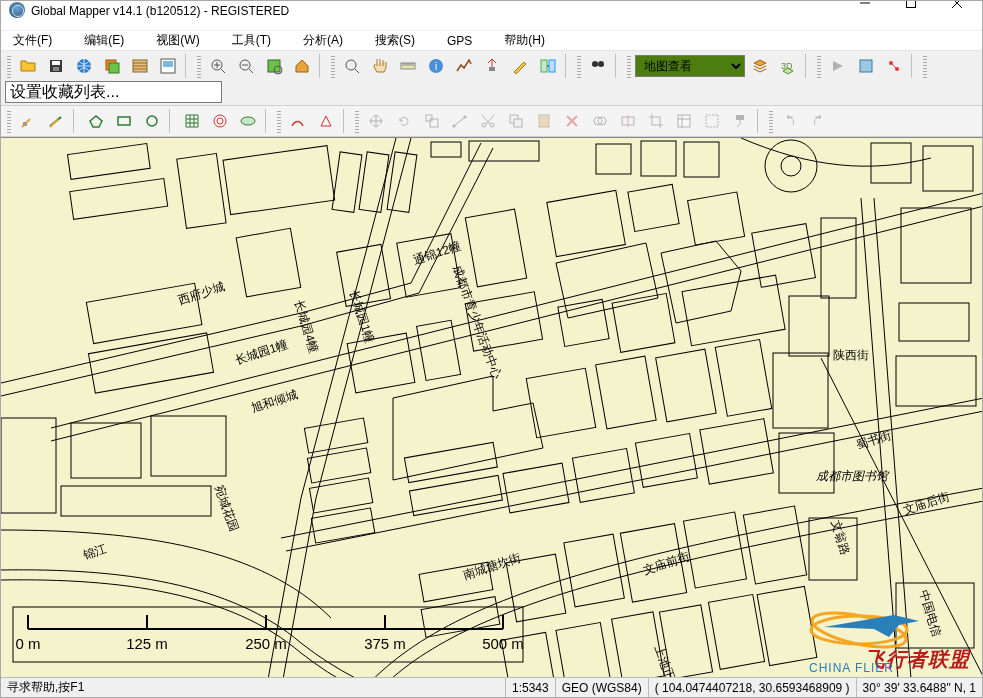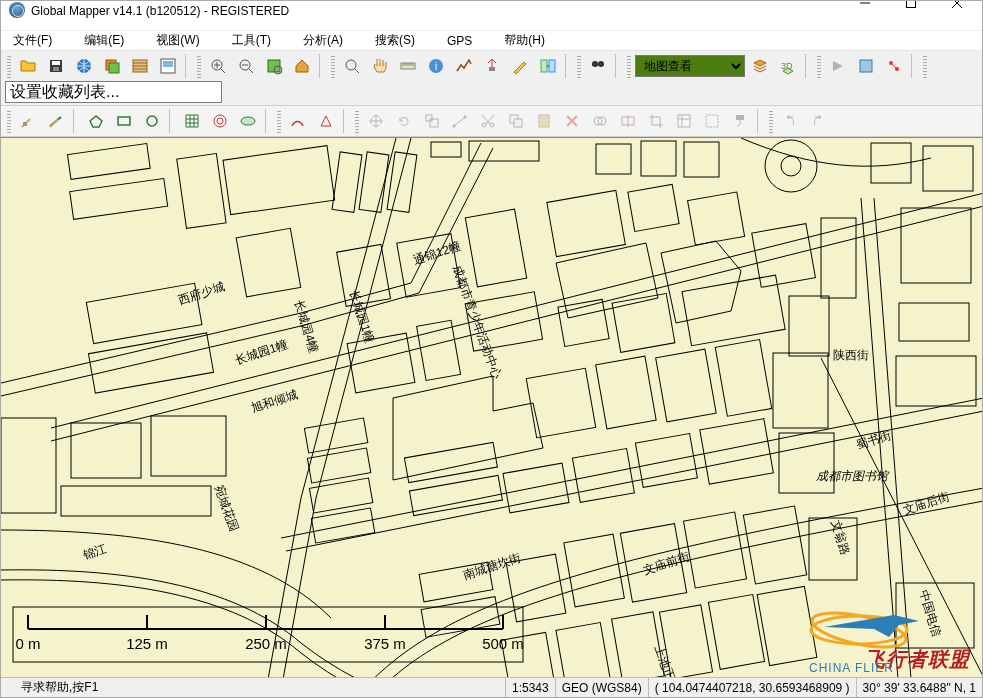--- a/index.html
+++ b/index.html
@@ -109,21 +109,21 @@
   .watermark-sub {
     position:absolute; right:12px; bottom:-8px;
     font-size:11px; color:#4a4a4a; letter-spacing:2px;
   }
 
   .statusbar {
     height:20px; border-top:1px solid #bbb;
     display:flex; align-items:center; font-size:12px;
     background:#f0f0f0;
   }
-  .status-left { flex:1; padding:0 20px; }
+  .status-left { flex:1; padding:0 6px; }
   .status-seg {
     border-left:1px solid #bbb; padding:0 6px; height:100%;
     display:flex; align-items:center;
   }
 </style>
 </head>
 <body>
 
 <div class="titlebar">
   <div class="app-icon"></div>

